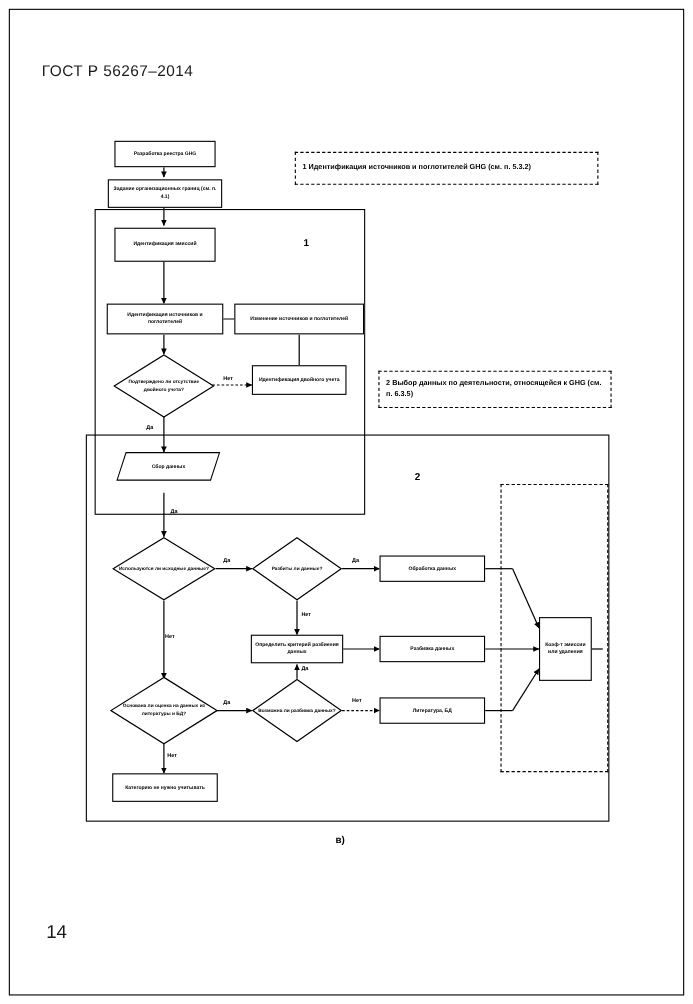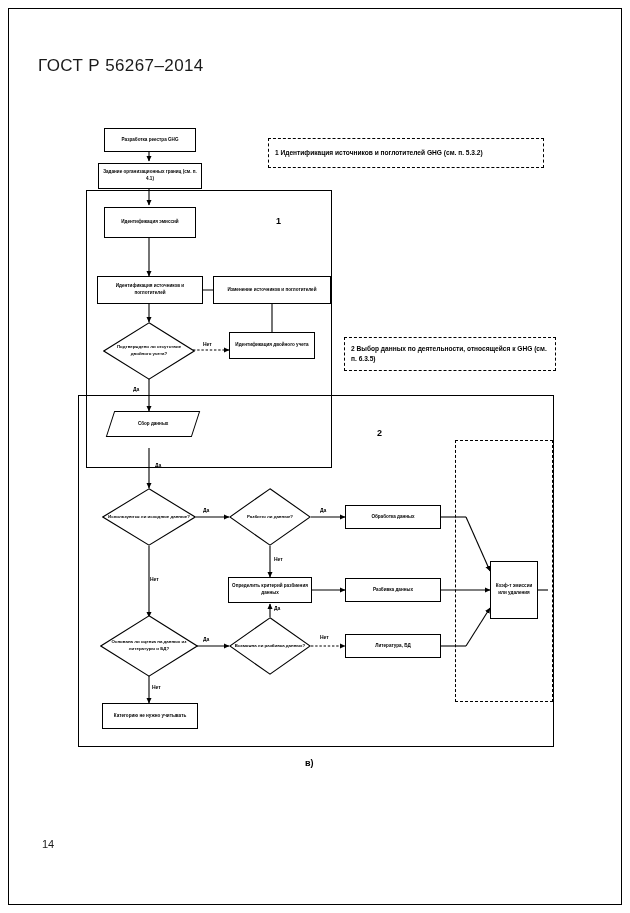--- a/index.html
+++ b/index.html
@@ -16,29 +16,29 @@
   }
   .page-border{
     position:absolute;
     left:8px;top:8px;right:8px;bottom:8px;
     border:1px solid #000;
     box-sizing:border-box;
   }
   .std-header{
     position:absolute;
     left:38px;top:56px;
-    font-size:17px;
+    font-size:14px;
     letter-spacing:0.4px;
     color:#1a1a1a;
     white-space:nowrap;
   }
   .page-num{
     position:absolute;
     left:42px;top:838px;
-    font-size:11px;
+    font-size:17px;
     color:#1a1a1a;
   }
   .caption{
     position:absolute;
     left:305px;top:758px;
     font-size:9px;
     font-weight:bold;
     color:#000;
   }
 

